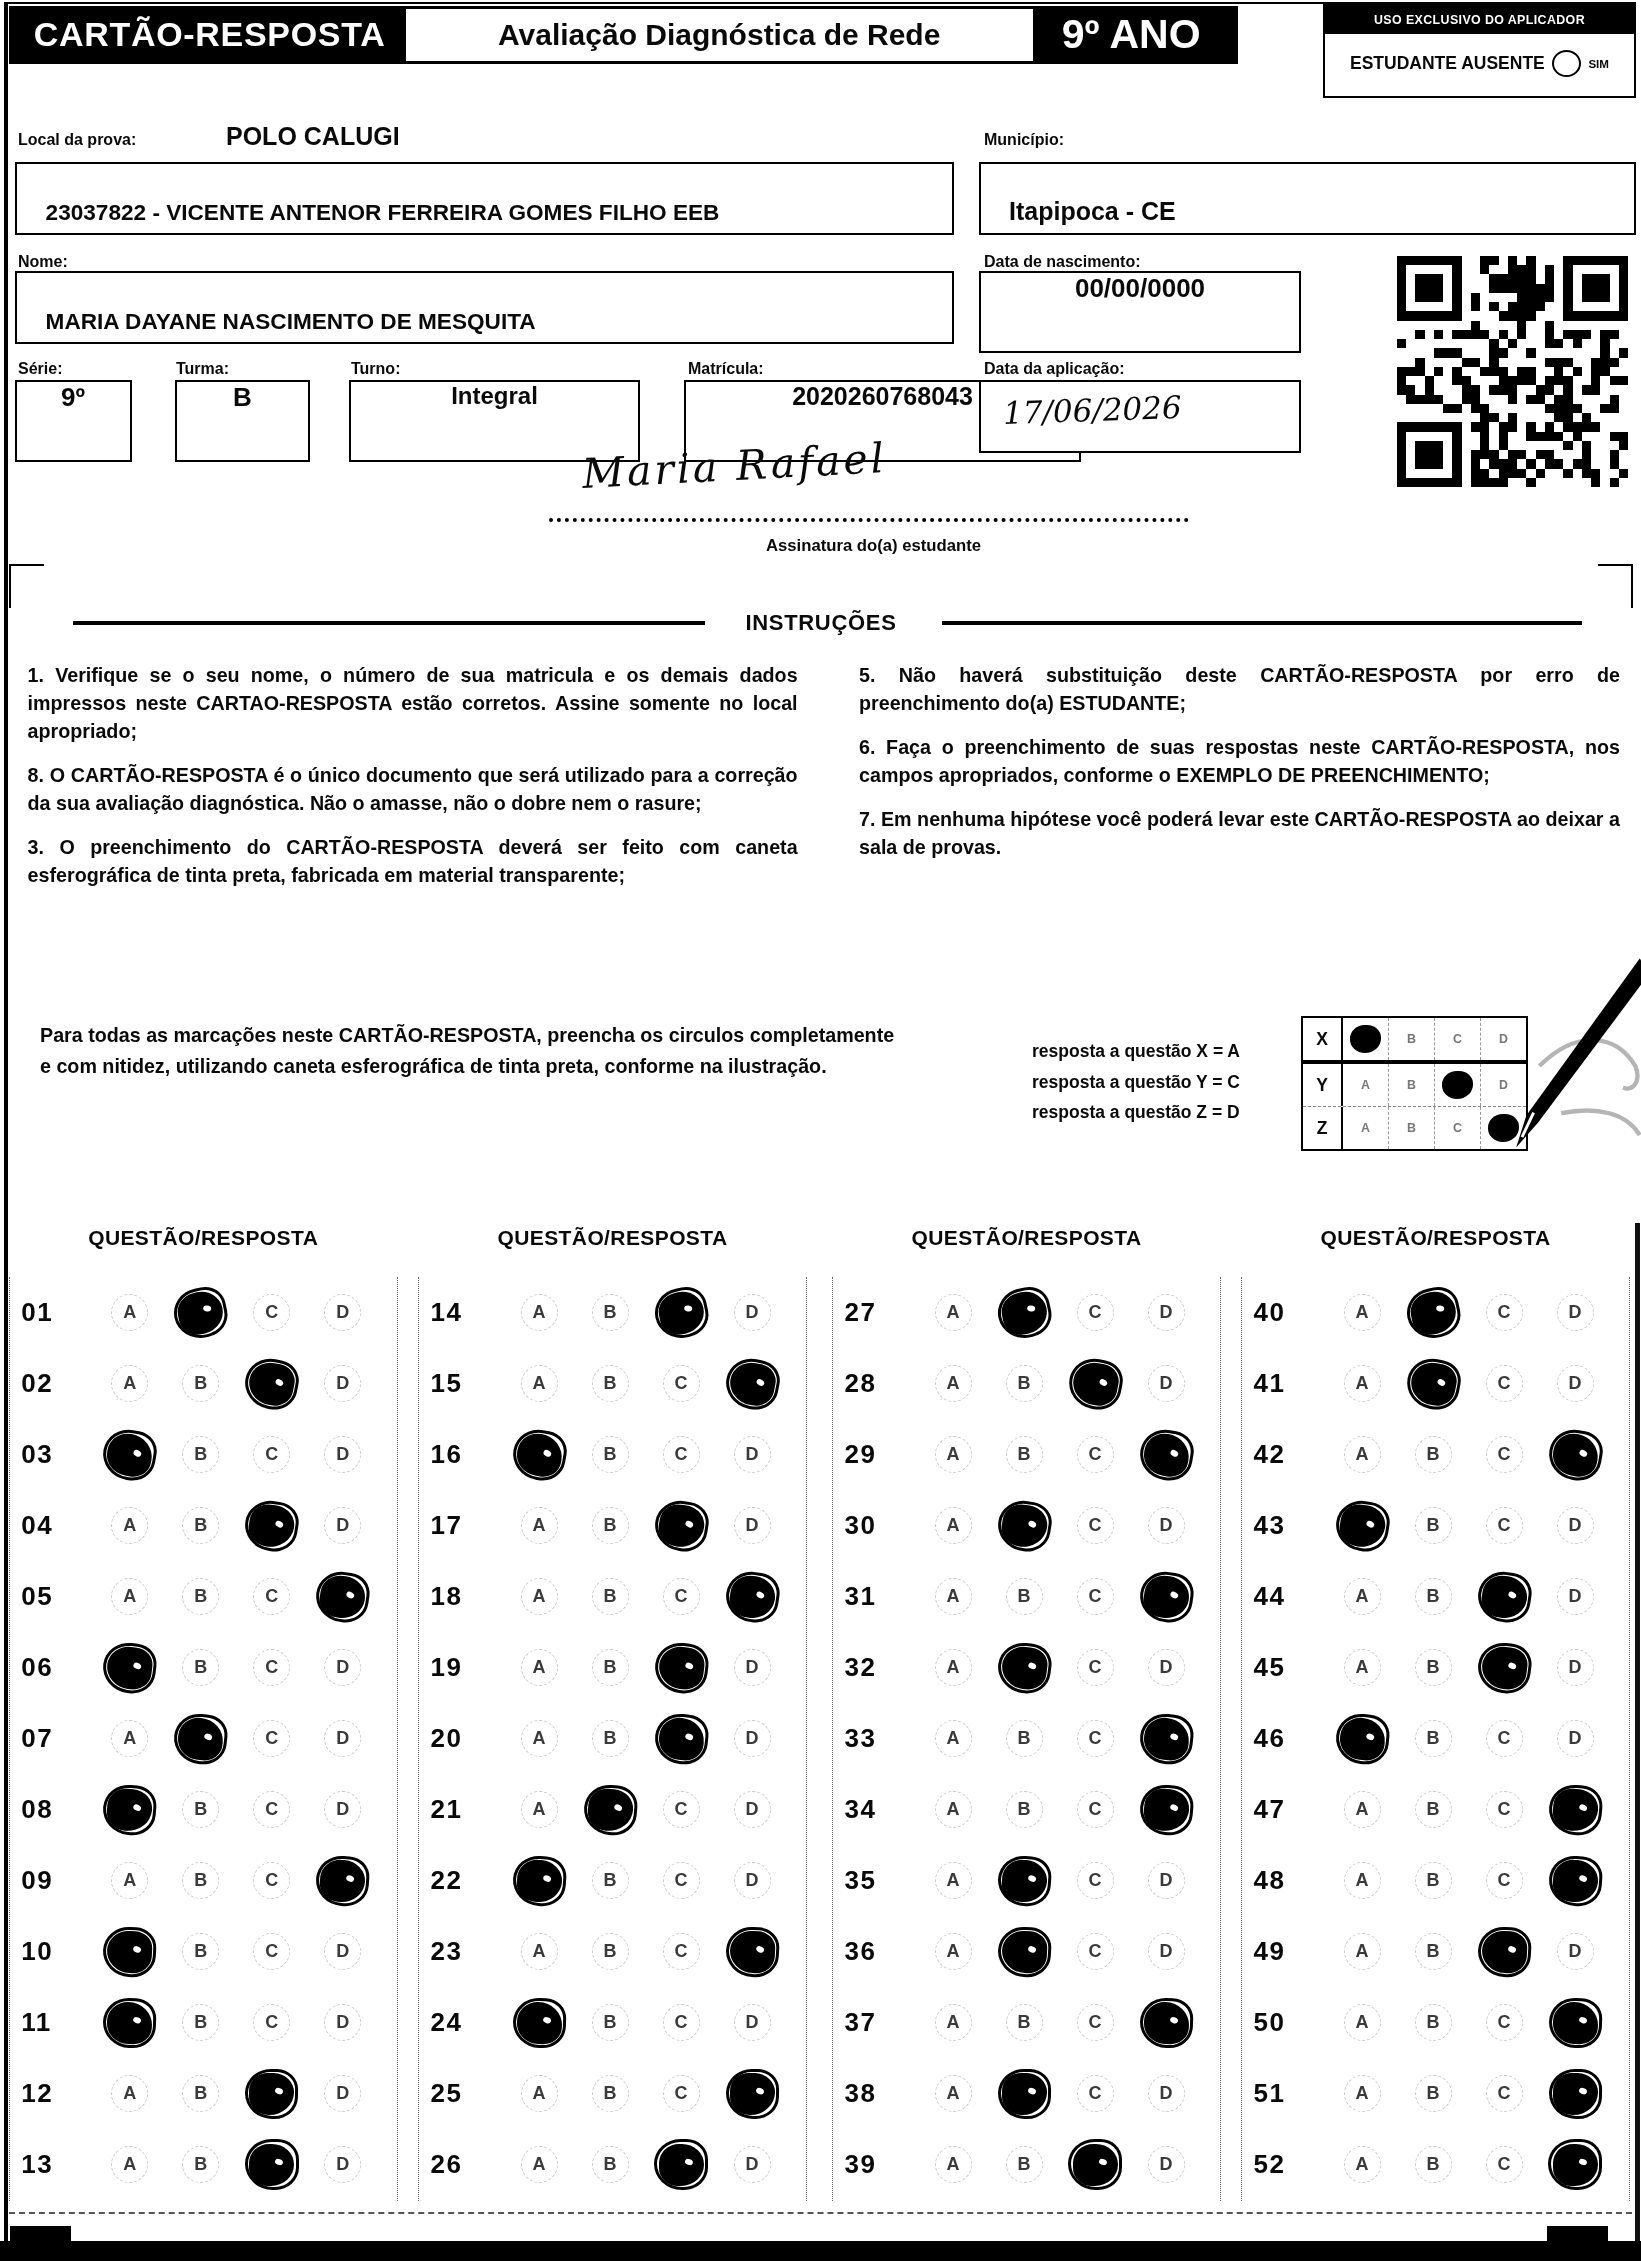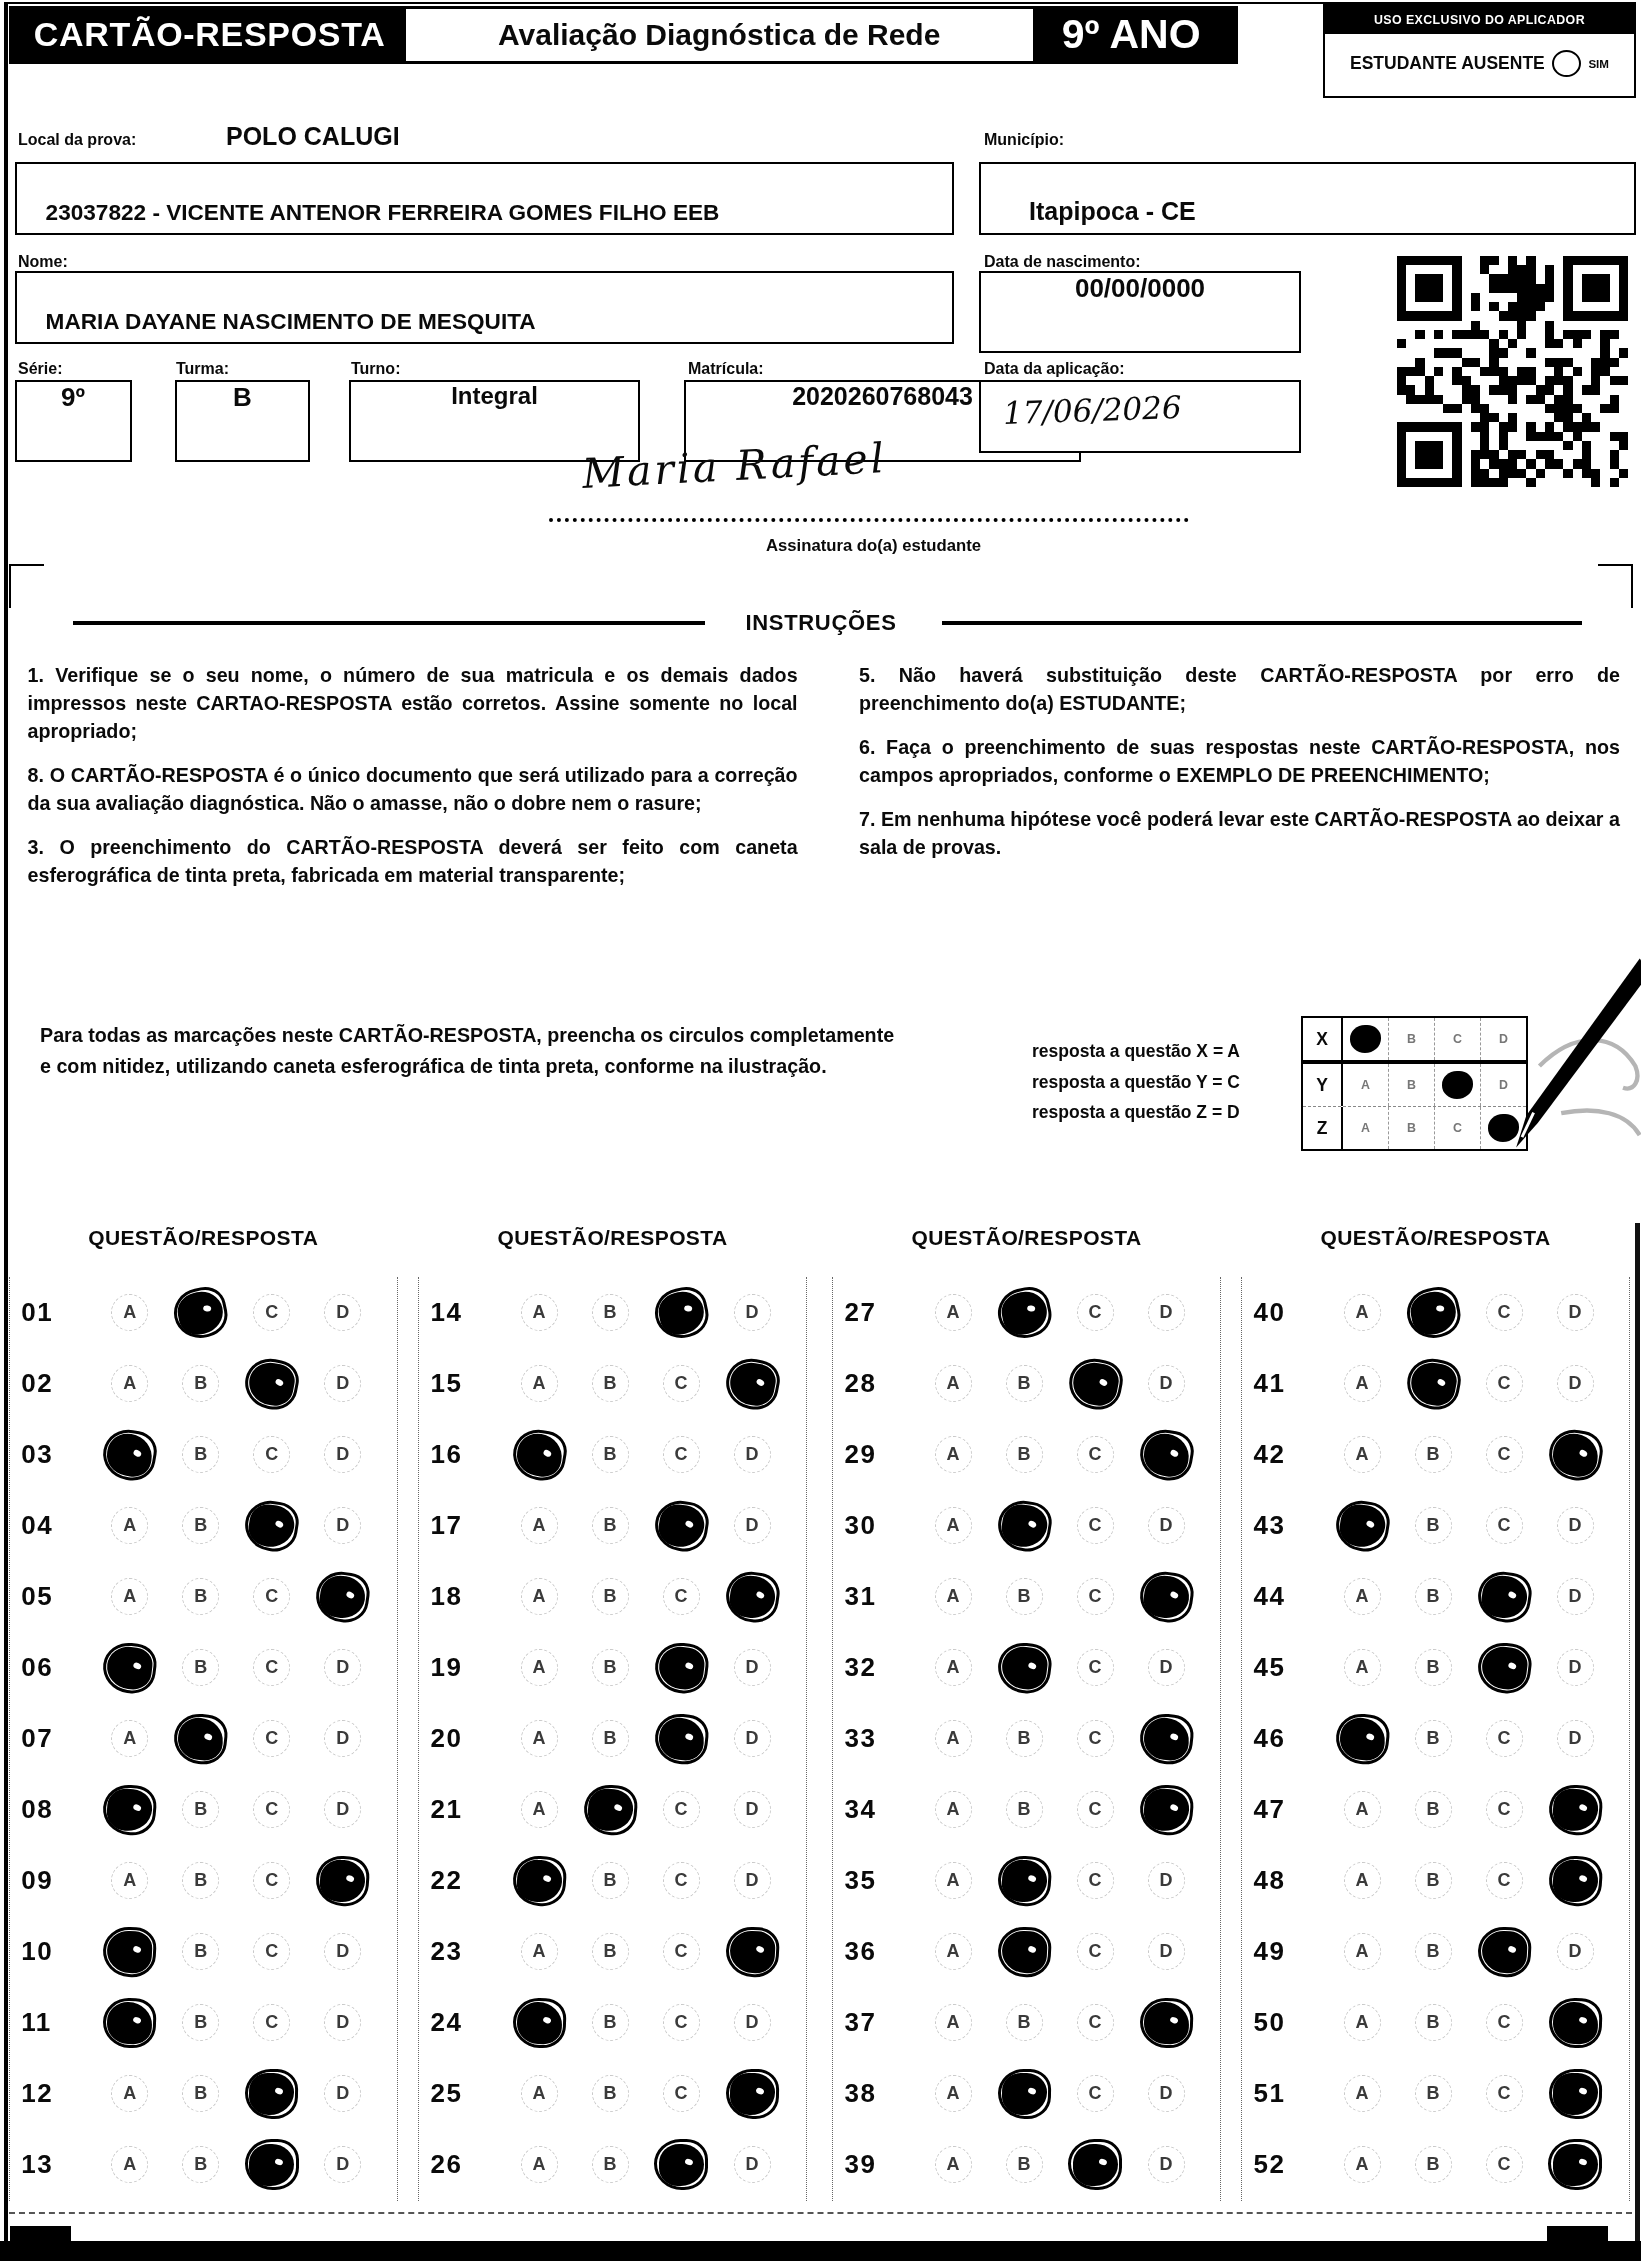--- a/index.html
+++ b/index.html
@@ -112,21 +112,21 @@
   </div>
 
   <div class="abs f-label" style="left:18px;top:131px;">Local da prova:</div>
   <div class="abs" style="left:226px;top:122px;font-size:25px;font-weight:bold;">POLO CALUGI</div>
   <div class="abs f-label" style="left:984px;top:131px;">Município:</div>
 
   <div class="fbox" style="left:14.6px;top:162px;width:935px;height:69px;">
     <span class="val-b">23037822 - VICENTE ANTENOR FERREIRA GOMES FILHO EEB</span>
   </div>
   <div class="fbox" style="left:979px;top:162px;width:653px;height:69px;">
-    <span class="val-b" style="left:48px;font-size:25px;">Itapipoca - CE</span>
+    <span class="val-b" style="left:28px;font-size:25px;">Itapipoca - CE</span>
   </div>
 
   <div class="abs f-label" style="left:18px;top:253px;">Nome:</div>
   <div class="abs f-label" style="left:984px;top:253px;">Data de nascimento:</div>
   <div class="fbox" style="left:14.6px;top:271px;width:935px;height:69px;">
     <span class="val-b">MARIA DAYANE NASCIMENTO DE MESQUITA</span>
   </div>
   <div class="fbox center-box" style="left:979px;top:271px;width:318px;height:69px;font-size:26px;font-weight:bold;">
     <span>00/00/0000</span>
   </div>

